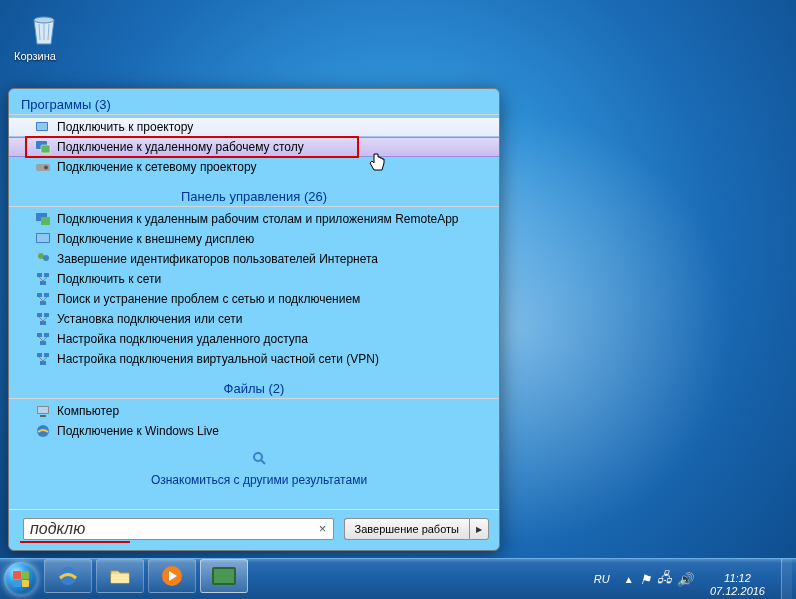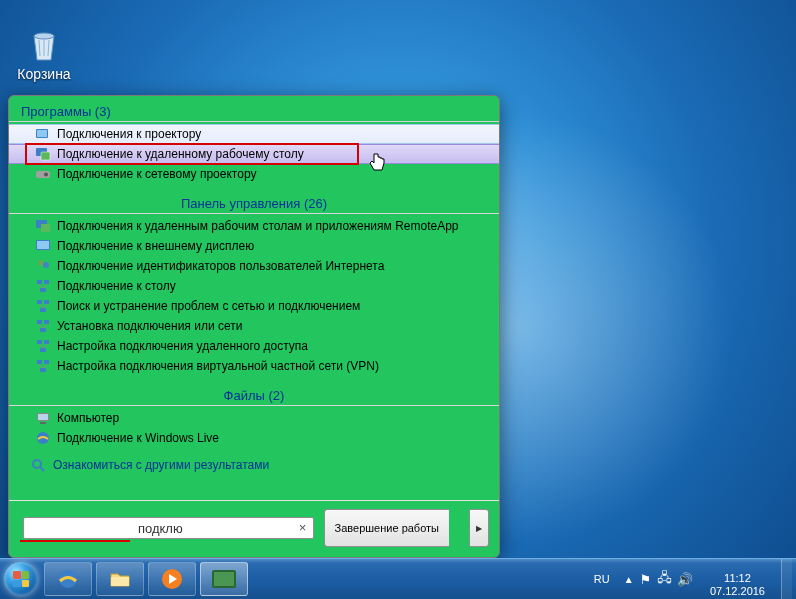--- a/index.html
+++ b/index.html
@@ -13,38 +13,38 @@
   
   .desktop {
     position: absolute;
     inset: 0;
     background:
       radial-gradient(circle at 65% 55%, rgba(255,255,255,0.35) 0%, rgba(255,255,255,0) 35%),
       radial-gradient(circle at 50% 40%, #5bb6f0 0%, #2e8fd6 30%, #1a6ab5 60%, #0d4a8a 100%);
   }
   .desktop-icon {
     position: absolute;
-    top: 24px; left: 14px;
+    top: 8px; left: 14px;
     width: 60px;
-    text-align: center;
+    text-align: left;
     color: #fff;
-    font-size: 14px;
+    font-size: 11px;
     text-shadow: 0 1px 2px rgba(0,0,0,0.8);
     cursor: pointer;
   }
   .desktop-icon svg { display: block; margin: 0 auto 2px; }
 
   
   .start-panel {
     position: absolute;
     left: 8px;
-    bottom: 41px;
+    bottom: 48px;
     width: 490px;
     height: 461px;
-    background: #22c55e;
+    background: #7dd3fc;
     border: 1px solid #7a7a7a;
     border-radius: 6px;
     box-shadow: 0 4px 20px rgba(0,0,0,0.5);
     display: flex;
     flex-direction: column;
     overflow: hidden;
   }
   .results {
     flex: 1;
     overflow: hidden;
@@ -88,59 +88,59 @@
     position: absolute;
     border: 2px solid #d40000;
     pointer-events: none;
   }
   .see-more {
     display: flex; align-items: center;
     gap: 8px;
     padding: 10px 12px 4px 22px;
     color: #003399;
     cursor: pointer;
+    flex-direction: column;
   }
   .bottom-row {
     display: flex;
     align-items: center;
     gap: 10px;
     padding: 8px 10px 10px 14px;
     border-top: 1px solid #e4e4e4;
   }
   .search-box {
     flex: 1;
     position: relative;
   }
   .search-box input {
     width: 100%;
     height: 22px;
     border: 1px solid #8e8e8e;
     border-radius: 2px;
     padding: 0 22px 0 6px;
     font-family: inherit;
-    font-size: 13px;
+    font-size: 16px;
+    font-style: italic;
     color: #333;
     box-sizing: border-box;
-    text-align: center;
   }
   .search-clear {
     position: absolute;
     right: 4px; top: 50%;
     transform: translateY(-50%);
     width: 14px; height: 14px;
     color: #555;
     cursor: pointer;
     font-size: 13px;
     line-height: 14px;
     text-align: center;
   }
   .shutdown-group {
     display: flex;
-    height: 38px;
-    gap: 20px;
+    height: 22px;
   }
   .shutdown-btn {
     background: linear-gradient(#f8f8f8, #e2e2e2);
     border: 1px solid #8e8e8e;
     border-right: none;
     border-radius: 3px 0 0 3px;
     padding: 0 10px;
     font-size: 11px;
     cursor: pointer;
   }
@@ -155,21 +155,22 @@
   }
 
   
   .taskbar {
     position: absolute;
     left: 0; right: 0; bottom: 0;
     height: 40px;
     background: linear-gradient(#4f8dc6 0%, #2a6bb0 10%, #1c5ea5 50%, #15508f 100%);
     border-top: 1px solid #6caee8;
     display: flex;
-    align-items: center;
+    align-items: flex-start;
+    font-style: italic;
   }
   .start-orb {
     width: 42px; height: 40px;
     display: flex; align-items: center; justify-content: center;
     cursor: pointer;
   }
   .start-orb-circle {
     width: 34px; height: 34px;
     border-radius: 50%;
     background: radial-gradient(circle at 35% 30%, #a8e8ff 0%, #3aa4e8 30%, #0d5fa8 70%, #063d70 100%);
@@ -252,21 +253,21 @@
     <div class="section-header">
       <span>Программы</span> (<span>3</span>)
     </div>
     <div class="result-item hovered">
       <span class="ri-icon">
         <svg width="16" height="16">
             <rect x="1" y="3" width="12" height="9" rx="1" fill="#3a7fc8"></rect>
             <rect x="2" y="4" width="10" height="7" fill="#8fc8f0"></rect>
           </svg>
       </span>
-      <span class="ri-label">Подключения к проектору</span>
+      <span class="ri-label">Подключить к проектору</span>
     </div>
     <div class="result-item selected" style="position:relative;">
       <span class="ri-icon">
         <svg width="16" height="16">
             <rect x="1" y="2" width="11" height="8" rx="1" fill="#3a7fc8"></rect>
             <rect x="6" y="6" width="9" height="8" rx="1" fill="#5cb85c" stroke="#fff" stroke-width="0.5"></rect>
           </svg>
       </span>
       <span class="ri-label">Подключение к удаленному рабочему столу</span>
       <div class="red-highlight" style="left:16px; right:140px; top:-2px; bottom:-2px;"></div>
@@ -302,32 +303,32 @@
         </span>
       <span class="ri-label">Подключение к внешнему дисплею</span>
     </div>
     <div class="result-item">
       <span class="ri-icon">
           <svg width="16" height="16">
             <circle cx="6" cy="5" r="3" fill="#6aa84f"></circle>
             <circle cx="11" cy="7" r="3" fill="#3d85c6"></circle>
           </svg>
         </span>
-      <span class="ri-label">Подключение идентификаторов пользователей Интернета</span>
+      <span class="ri-label">Завершение идентификаторов пользователей Интернета</span>
     </div>
     <div class="result-item">
       <span class="ri-icon">
           <svg width="16" height="16">
             <rect x="2" y="2" width="5" height="4" fill="#3a7fc8"></rect>
             <rect x="9" y="2" width="5" height="4" fill="#3a7fc8"></rect>
             <rect x="5" y="10" width="6" height="4" fill="#3a7fc8"></rect>
             <path d="M4 6 L8 10 M12 6 L8 10" stroke="#888"></path>
           </svg>
         </span>
-      <span class="ri-label">Подключение к столу</span>
+      <span class="ri-label">Подключить к сети</span>
     </div>
     <div class="result-item">
       <span class="ri-icon">
           <svg width="16" height="16">
             <rect x="2" y="2" width="5" height="4" fill="#3a7fc8"></rect>
             <rect x="9" y="2" width="5" height="4" fill="#3a7fc8"></rect>
             <rect x="5" y="10" width="6" height="4" fill="#3a7fc8"></rect>
             <path d="M4 6 L8 10 M12 6 L8 10" stroke="#888"></path>
           </svg>
         </span>

